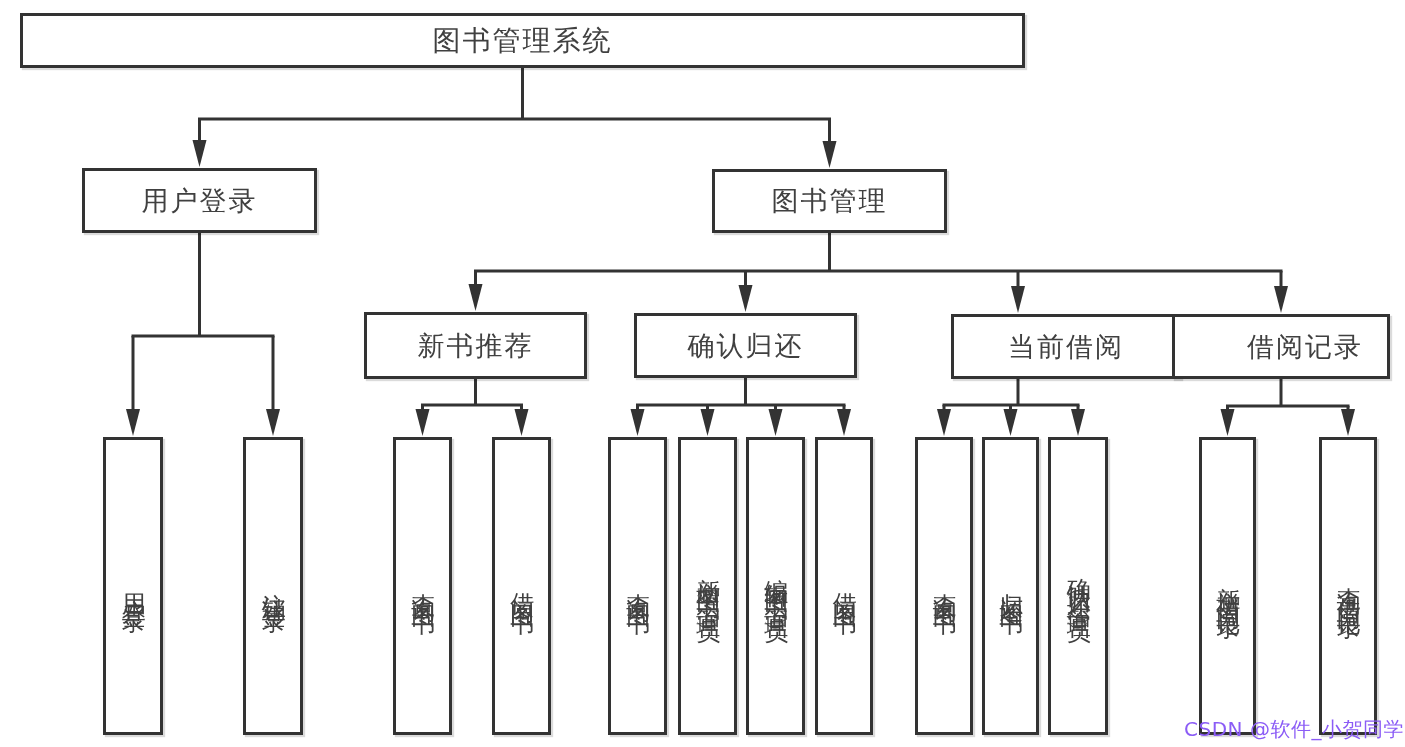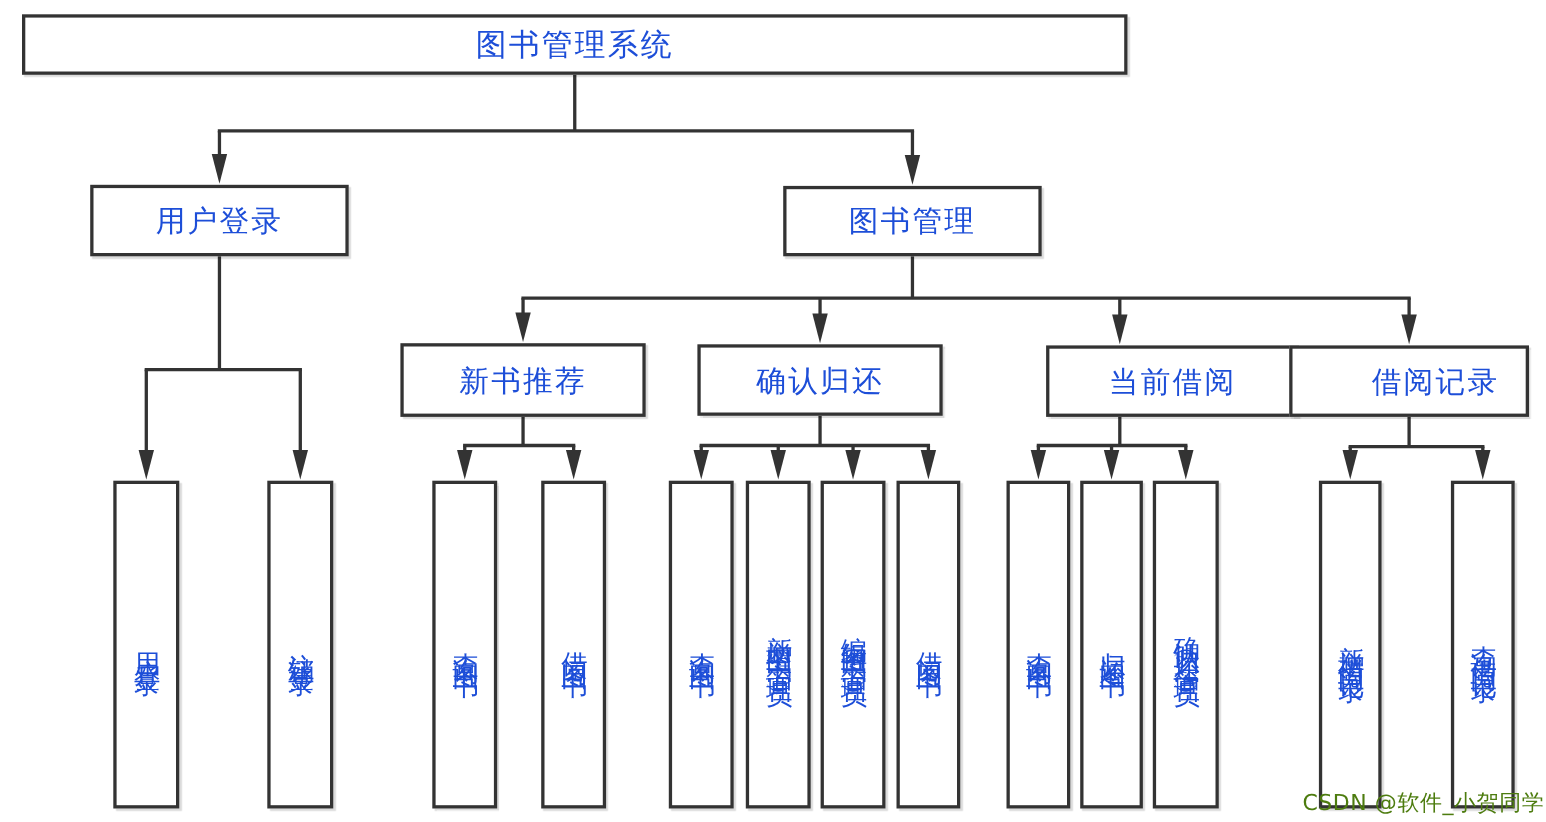--- a/index.html
+++ b/index.html
@@ -9,39 +9,39 @@
     background:#ffffff;
     overflow:hidden;
     font-family:"DejaVu Sans","Liberation Sans",sans-serif;
   }
   #wires{position:absolute;left:0;top:0;width:1405px;height:747px;}
   .node{
     position:absolute;
     box-sizing:border-box;
     background:#ffffff;
     border:3px solid #333333;
-    color:#1d4ed8;
+    color:#404040;
     display:flex;align-items:center;justify-content:center;
     box-shadow:2px 2px 1px rgba(0,0,0,0.14);
   }
   .node.h{font-size:27px;letter-spacing:2px;white-space:nowrap;}
   .node.h.root{font-size:28px;}
   .node.v .lbl{
     writing-mode:vertical-rl;
     letter-spacing:6px;
     line-height:1.15;
     font-size:24px;
     white-space:nowrap;
   }
   .watermark{
     position:absolute;
     left:1184px;top:716px;
     font-size:20px;
     letter-spacing:0.5px;
-    color:#4d7c0f;
+    color:#8b5cf6;
     z-index:5;
     white-space:nowrap;
   }
 </style>
 </head>
 <body>
 
 <div id="canvas">
   <svg id="wires" width="1405" height="747" viewBox="0 0 1405 747">
       <g>

